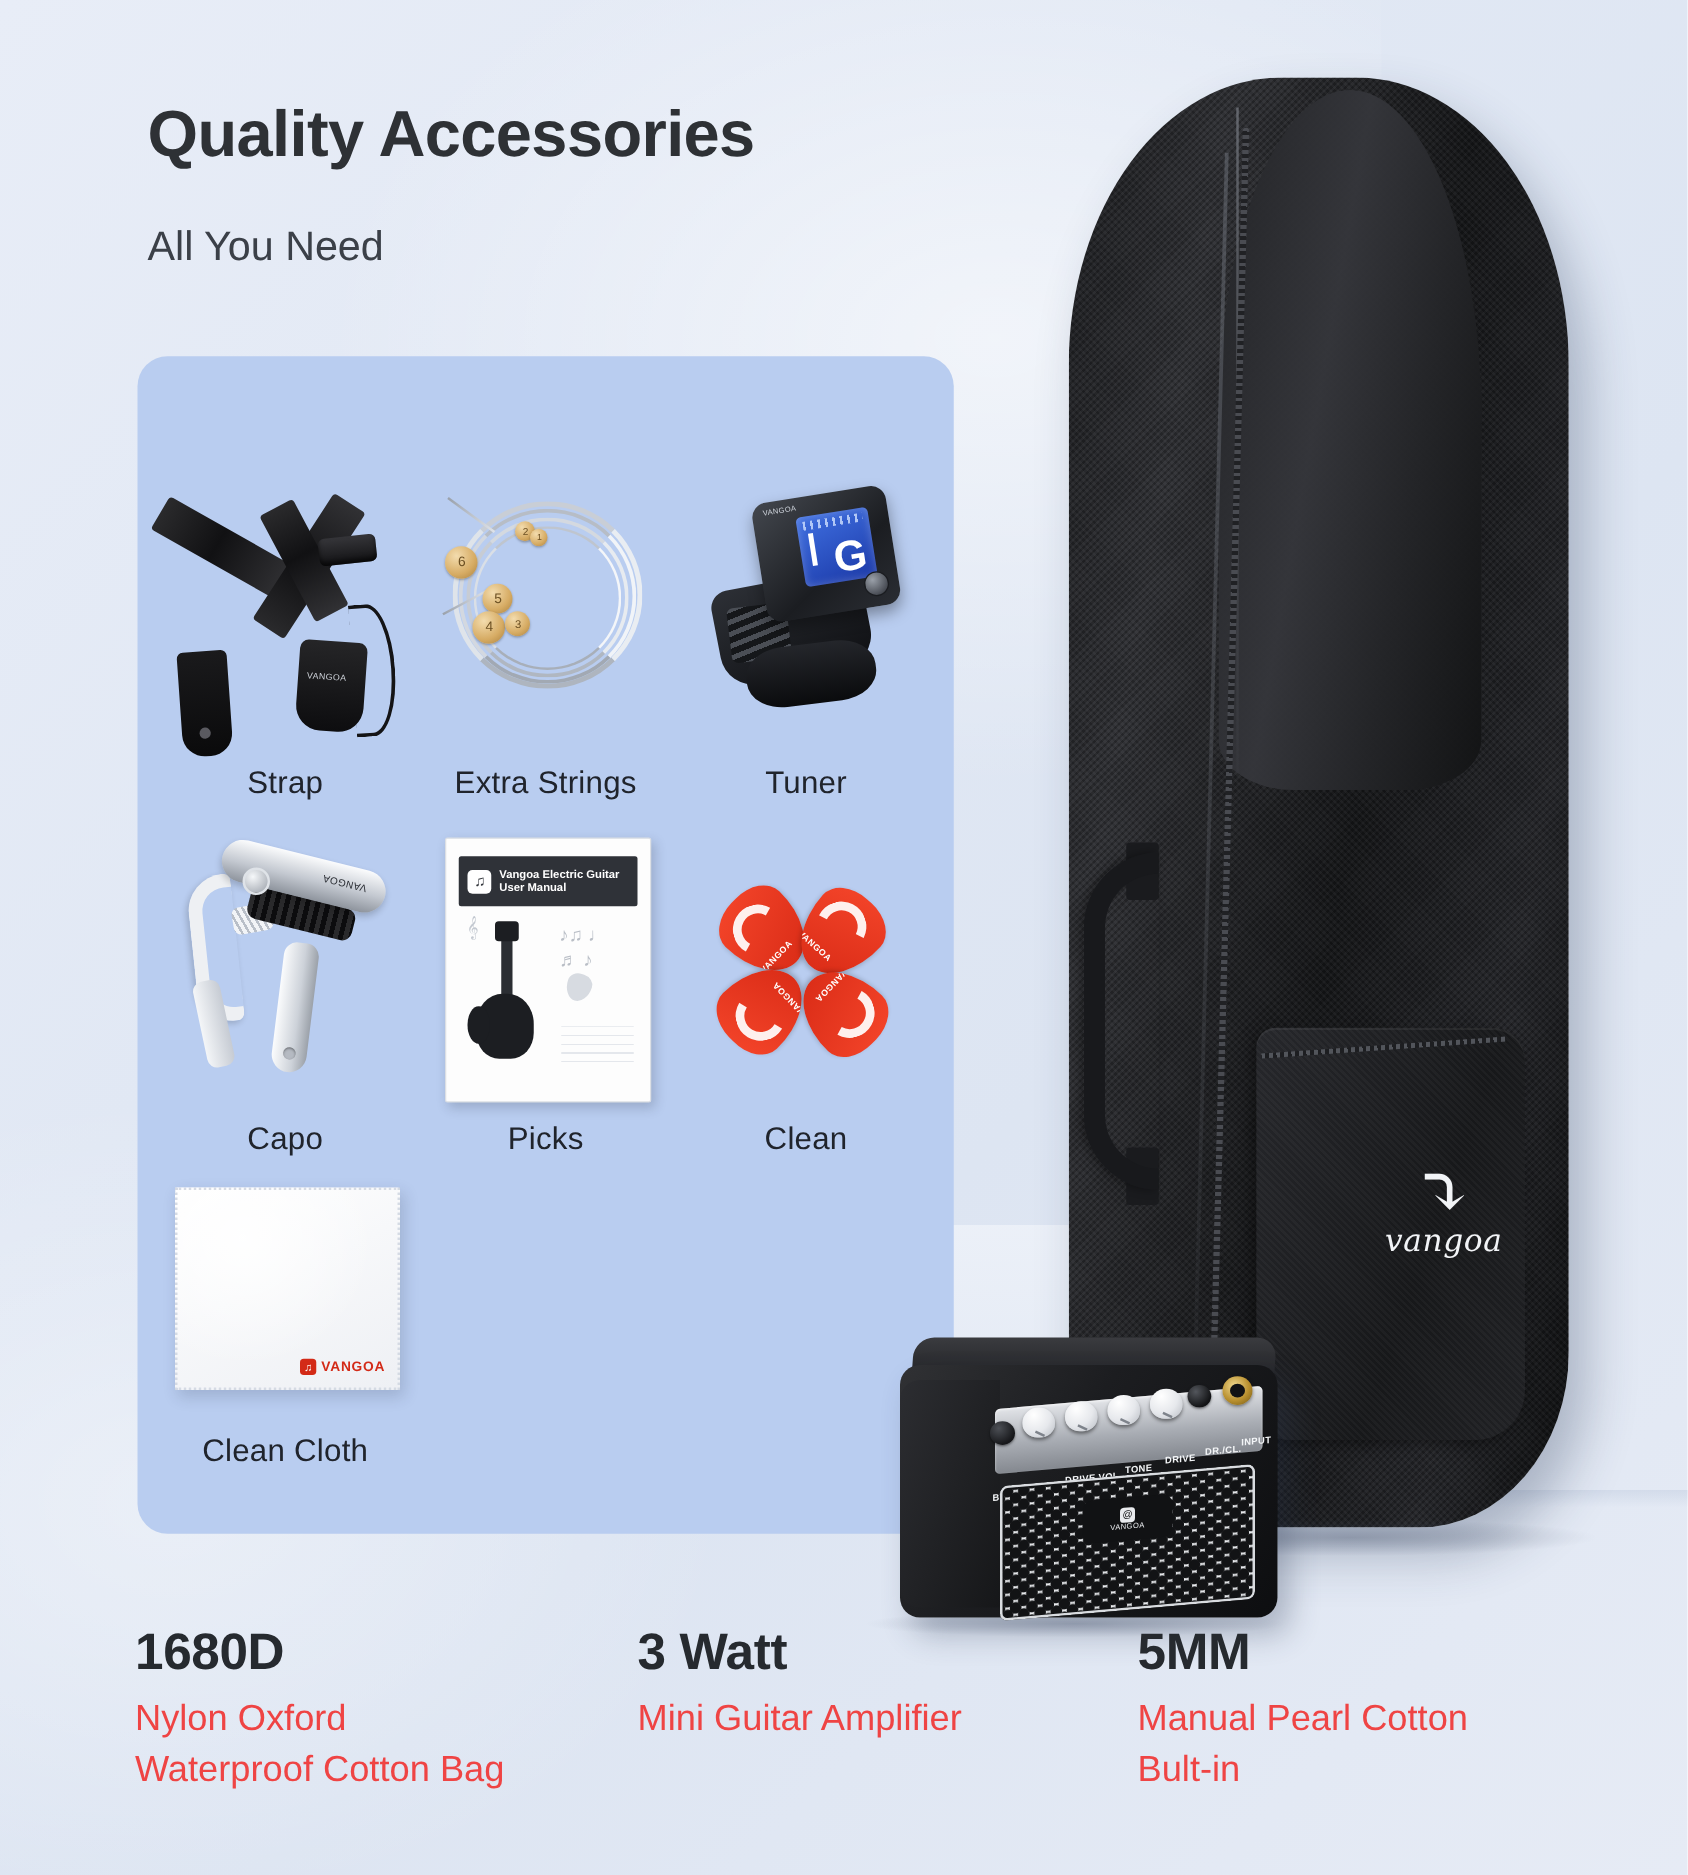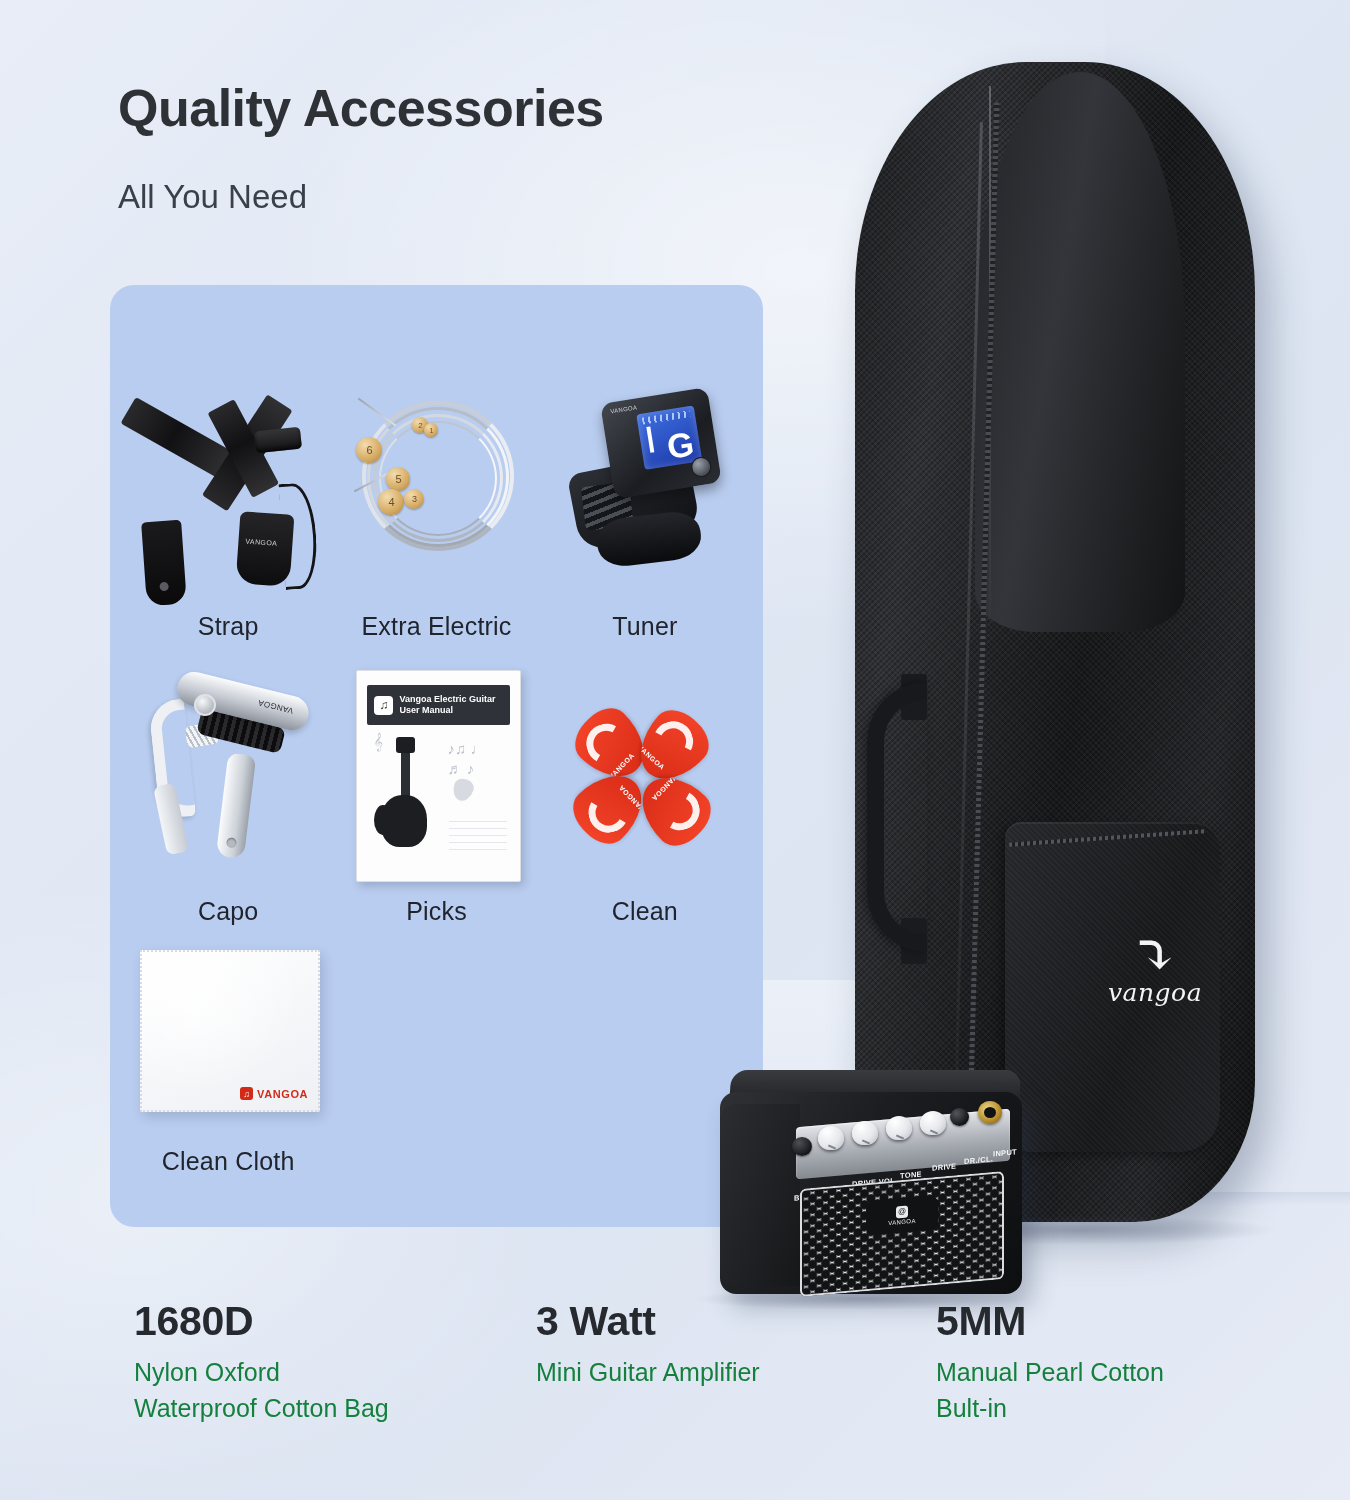--- a/index.html
+++ b/index.html
@@ -556,29 +556,29 @@
     color:#111214; font-size: 8px; display:flex; align-items:center; justify-content:center;
   }
   .grille-badge .gt { color:#e9ebee; font-size: 6px; letter-spacing:.4px; margin-top:1px; }
   .amp-shadow {
     position:absolute; left: 690px; top: 1288px; width: 340px; height: 22px;
     background: radial-gradient(ellipse at center, rgba(60,72,96,.3), rgba(60,72,96,0) 70%);
   }
 
   
   .features { position:absolute; left: 0; top: 1298px; width: 1350px; height: 185px; }
-  .feature { position:absolute; top: 0; margin-left: 26px; }
+  .feature { position:absolute; top: 0; }
   .f1 { left: 108px; }
   .f2 { left: 510px; }
   .f3 { left: 910px; }
   .feature .f-head {
     font-size: 41px; font-weight: bold; color: #262a2f; letter-spacing: -.3px;
   }
   .feature .f-line {
-    font-size: 25px; color: #15803d; line-height: 1.42; margin-top: 10px;
+    font-size: 29px; color: #ef4444; line-height: 1.42; margin-top: 10px;
     font-weight: 400;
   }
 </style>
 </head>
 <body>
 
 <div class="page">
   <div class="bg-sheen"></div>
   <div class="bg-wall"></div>
   <div class="bg-wall2"></div>
@@ -617,21 +617,21 @@
             <div class="str-tail"></div>
             <div class="str-tail2"></div>
             <div class="ball b6">6</div>
             <div class="ball b5">5</div>
             <div class="ball b4">4</div>
             <div class="ball b3">3</div>
             <div class="ball b2">2</div>
             <div class="ball b1">1</div>
           </div>
         </div>
-        <div class="acc-label">Extra Electric</div>
+        <div class="acc-label">Extra Strings</div>
       </div>
 
       <div class="acc-cell">
         <div class="acc-art">
           <div class="tuner-wrap">
             <div class="tuner-clip">
               <div class="tuner-grip"></div>
             </div>
             <div class="tuner-foot"></div>
             <div class="tuner-body">

